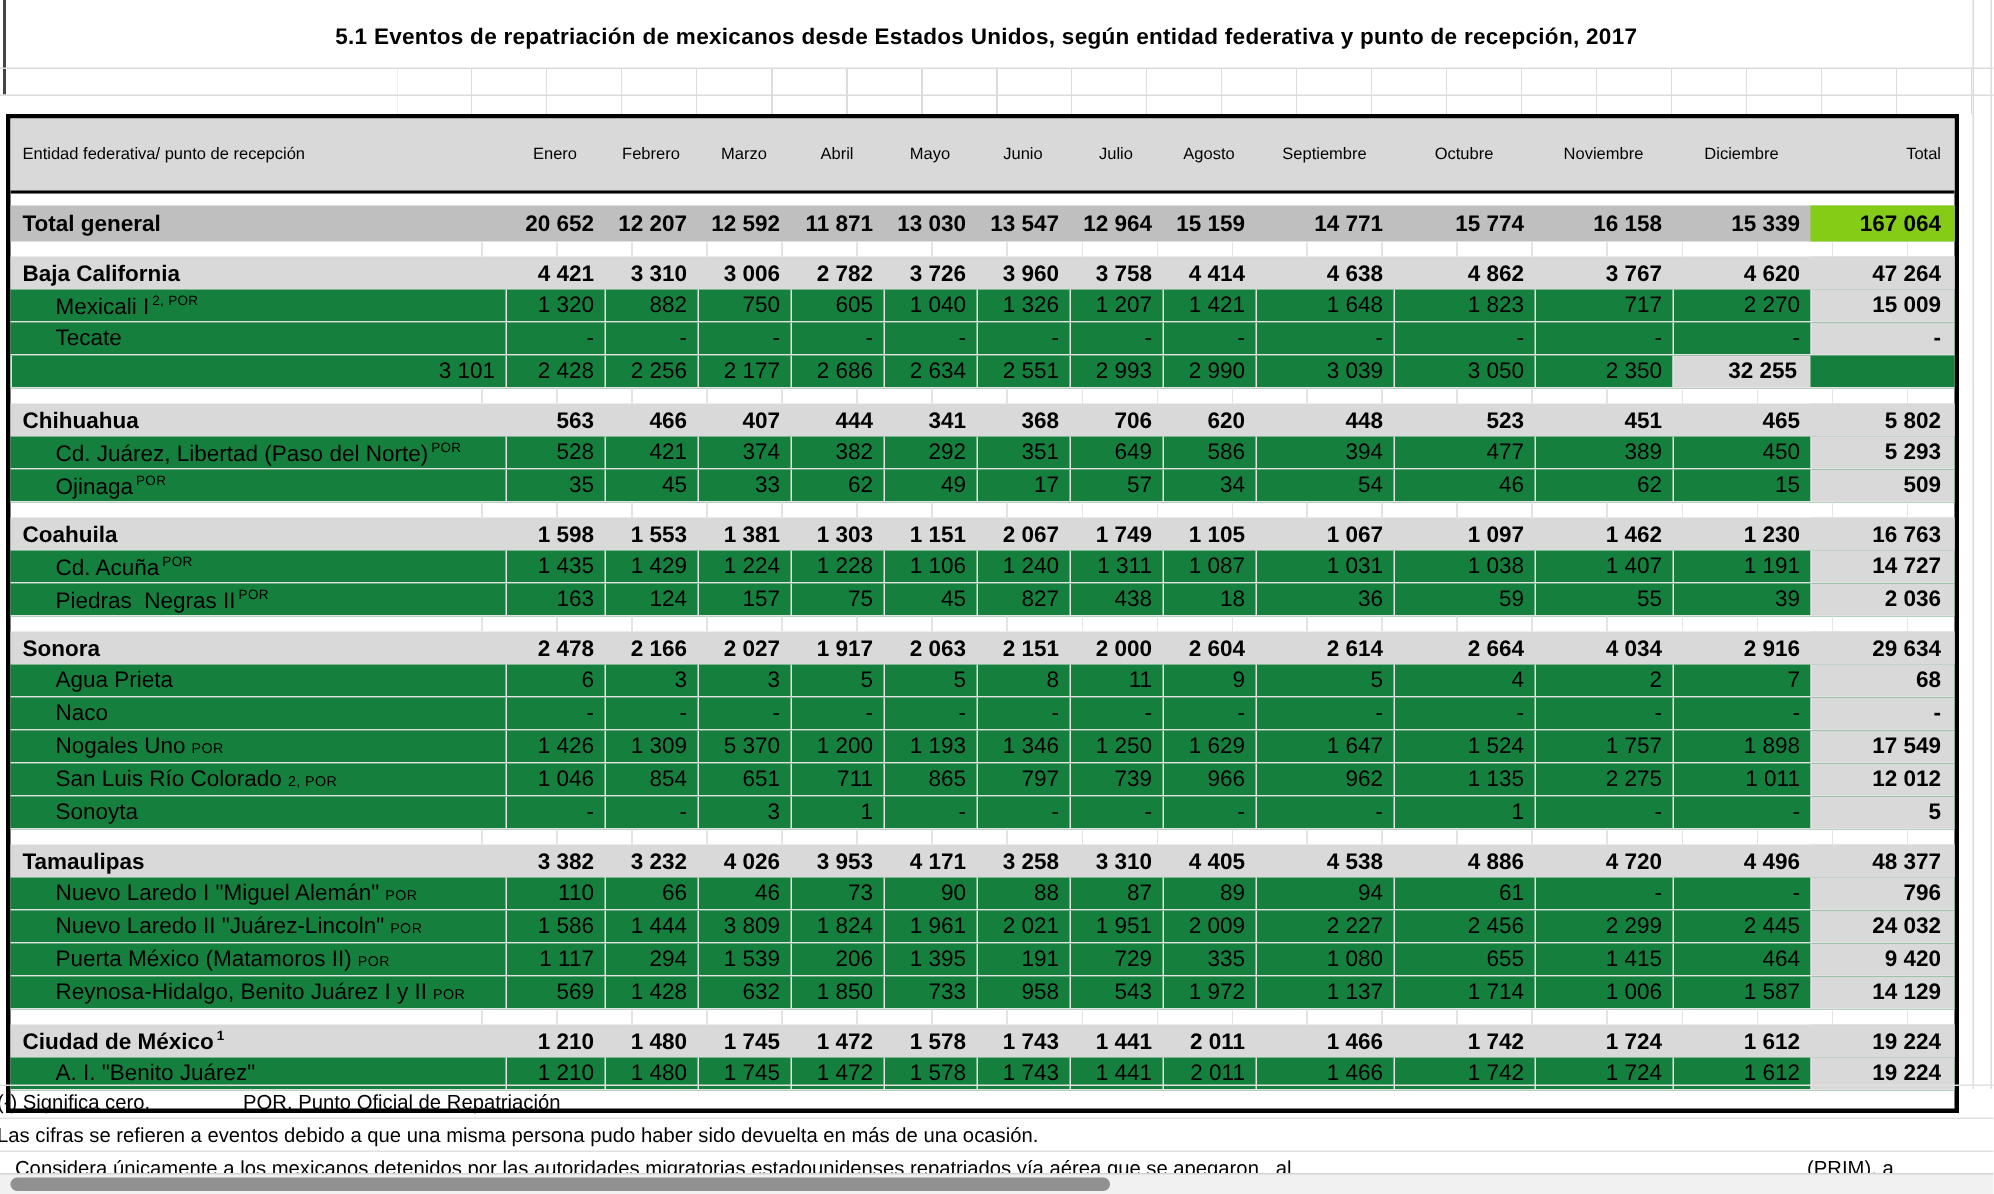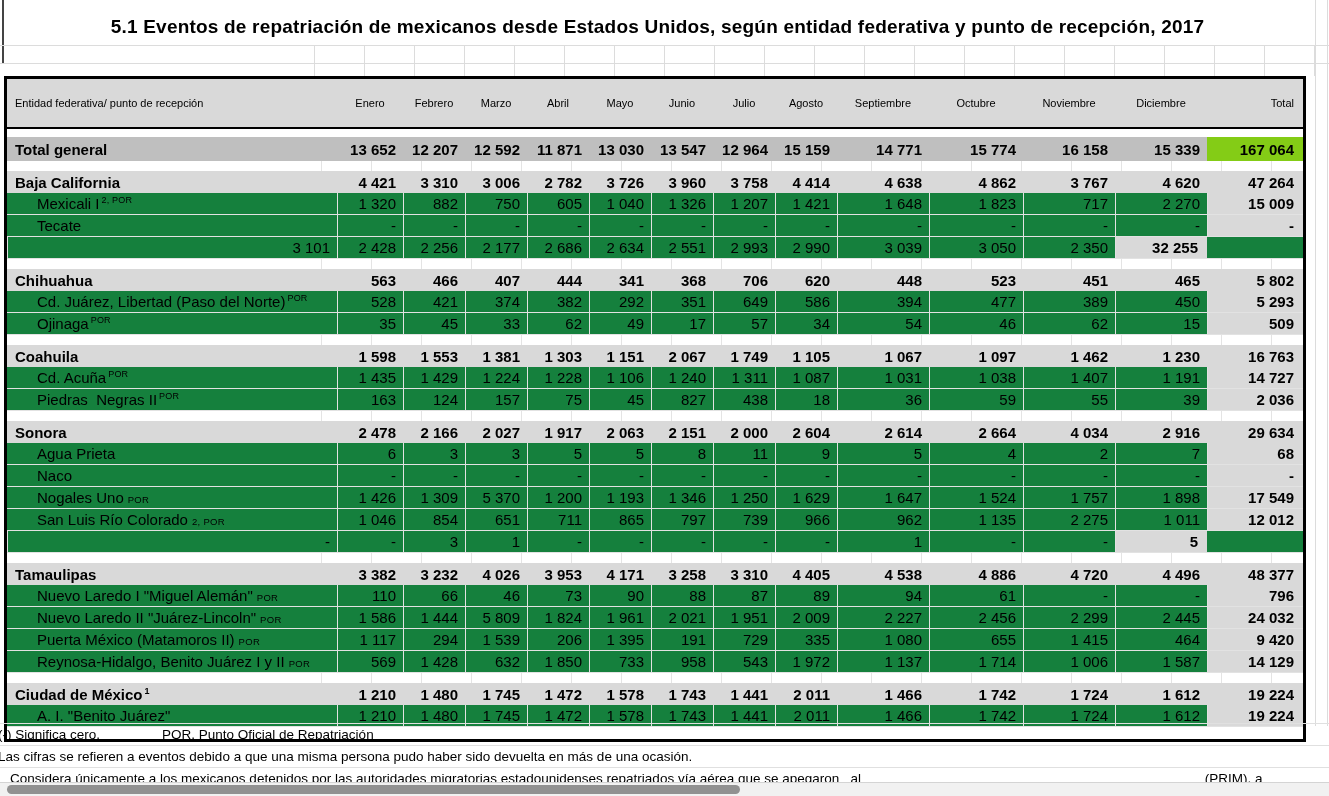--- a/index.html
+++ b/index.html
@@ -9,21 +9,21 @@
     -webkit-font-smoothing:antialiased;color:#000;
   }
   
   .hgrid{position:absolute;left:0;width:1329px;height:1px;background:#dcdcdc;}
   .vstub-band{position:absolute;top:46px;left:265px;right:0;height:30px;
     background:repeating-linear-gradient(90deg,transparent 0 49px,#dcdcdc 49px 50px);}
   .left-edge-line{position:absolute;left:2px;top:0;width:2px;height:63px;background:#444;}
   .right-line{position:absolute;top:0;width:1px;height:726px;background:#dcdcdc;}
   
   .title{position:absolute;top:16px;left:0;width:1315px;text-align:center;
-    font-size:19px;font-weight:bold;letter-spacing:.2px;}
+    font-size:15px;font-weight:bold;letter-spacing:.2px;}
   
   .tbl{position:absolute;left:4px;top:76px;width:1296px;border:3px solid #000;background:#fff;}
   .row{display:grid;
     grid-template-columns:330px 66px 62px 62px 62px 62px 62px 62px 62px 92px 94px 92px 92px 96px;
     align-items:center;}
   .row.header{background:#d9d9d9;height:48px;border-bottom:2px solid #000;}
   .row.header .cell{font-size:11px;}
   .row.hdr-gap{height:8px;}
   .row.grand{background:#bfbfbf;height:24px;font-weight:bold;}
   .row.state{background:#d9d9d9;height:22px;font-weight:bold;}
@@ -85,21 +85,21 @@
     <div class="cell mon">Septiembre</div>
     <div class="cell mon">Octubre</div>
     <div class="cell mon">Noviembre</div>
     <div class="cell mon">Diciembre</div>
     <div class="cell tot num">Total</div>
   </div>
   <div class="row hdr-gap"></div>
   <div id="table-body">
       <div class="row grand">
         <div class="cell lbl"><span class="lbl-text">Total general</span></div>
-        <div class="cell num">13 652</div>
+        <div class="cell num">20 652</div>
         <div class="cell num">12 207</div>
         <div class="cell num">12 592</div>
         <div class="cell num">11 871</div>
         <div class="cell num">13 030</div>
         <div class="cell num">13 547</div>
         <div class="cell num">12 964</div>
         <div class="cell num">15 159</div>
         <div class="cell num">14 771</div>
         <div class="cell num">15 774</div>
         <div class="cell num">16 158</div>
@@ -343,20 +343,21 @@
         <div class="cell num">797</div>
         <div class="cell num">739</div>
         <div class="cell num">966</div>
         <div class="cell num">962</div>
         <div class="cell num">1 135</div>
         <div class="cell num">2 275</div>
         <div class="cell num">1 011</div>
         <div class="cell tot num">12 012</div>
       </div>
       <div class="row site">
+        <div class="cell lbl"><span class="lbl-text">Sonoyta</span></div>
         <div class="cell num">-</div>
         <div class="cell num">-</div>
         <div class="cell num">3</div>
         <div class="cell num">1</div>
         <div class="cell num">-</div>
         <div class="cell num">-</div>
         <div class="cell num">-</div>
         <div class="cell num">-</div>
         <div class="cell num">-</div>
         <div class="cell num">1</div>
@@ -394,21 +395,21 @@
         <div class="cell num">94</div>
         <div class="cell num">61</div>
         <div class="cell num">-</div>
         <div class="cell num">-</div>
         <div class="cell tot num">796</div>
       </div>
       <div class="row site">
         <div class="cell lbl"><span class="lbl-text">Nuevo Laredo II "Juárez-Lincoln"</span><span class="mk-in">POR</span></div>
         <div class="cell num">1 586</div>
         <div class="cell num">1 444</div>
-        <div class="cell num">5 809</div>
+        <div class="cell num">3 809</div>
         <div class="cell num">1 824</div>
         <div class="cell num">1 961</div>
         <div class="cell num">2 021</div>
         <div class="cell num">1 951</div>
         <div class="cell num">2 009</div>
         <div class="cell num">2 227</div>
         <div class="cell num">2 456</div>
         <div class="cell num">2 299</div>
         <div class="cell num">2 445</div>
         <div class="cell tot num">24 032</div>

